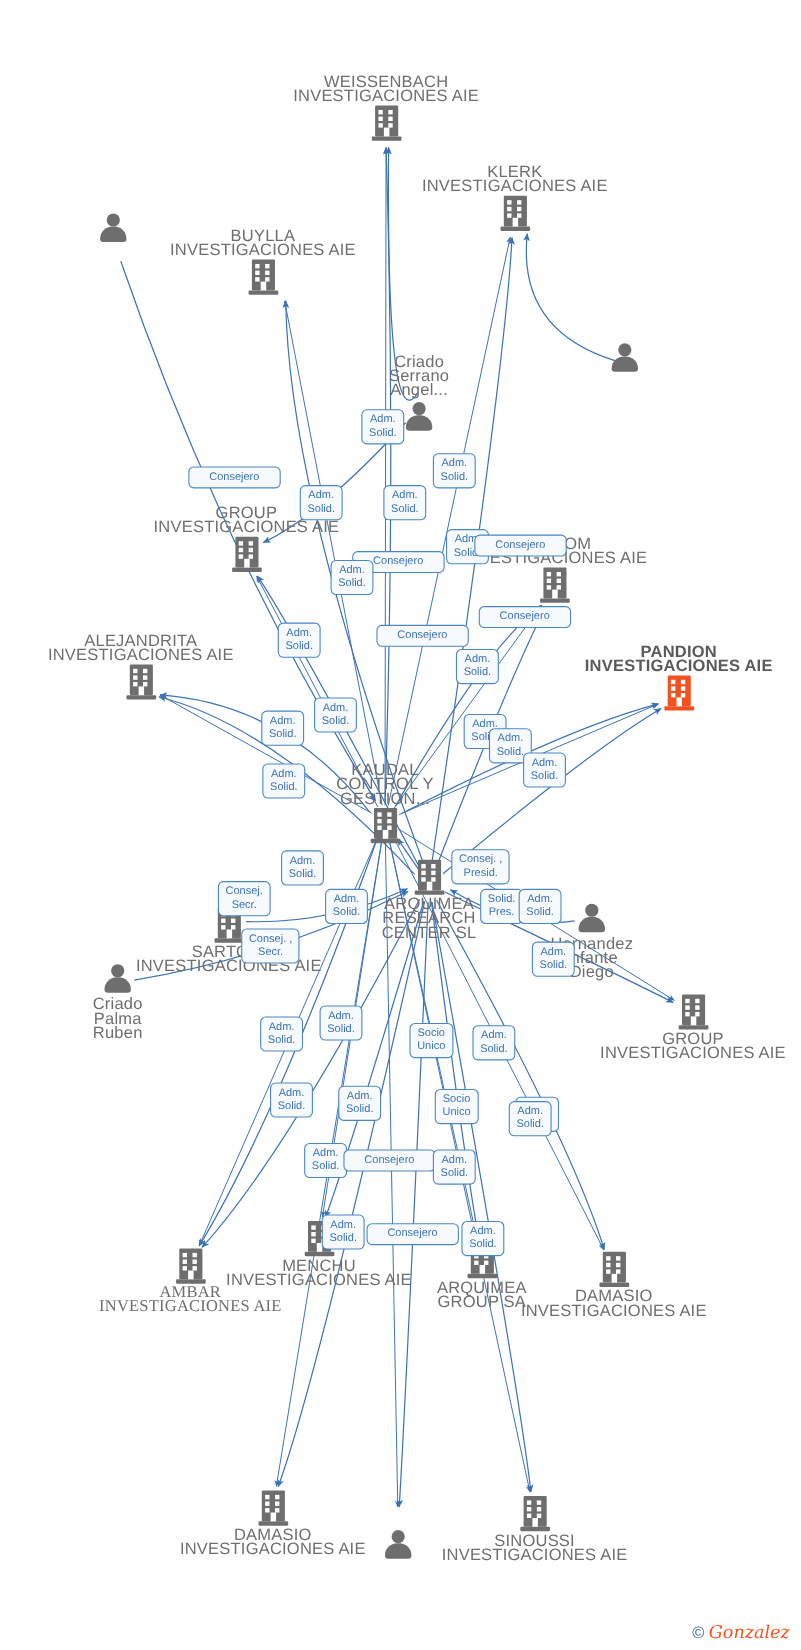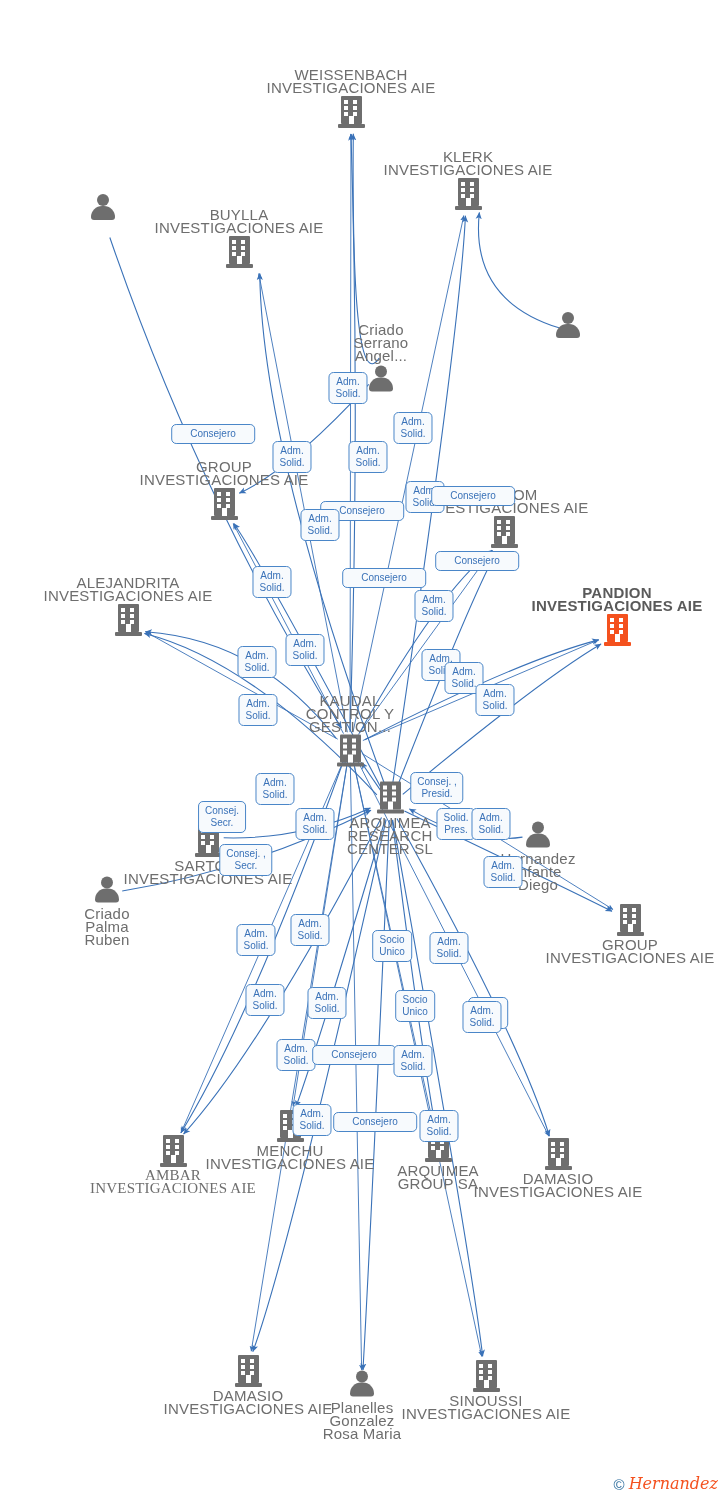--- a/index.html
+++ b/index.html
@@ -447,23 +447,20 @@
         <span class="caption">DAMASIO
 INVESTIGACIONES AIE</span>
       </div>
       <div class="node label-below" style="left: 362px; top: 1404px;">
         <span class="glyph" style="display: flex; justify-content: center;">
           <div class="person">
             <div class="head"></div>
             <div class="shoulders"></div>
           </div>
         </span>
-        <span class="caption">Planelles
-Gonzalez
-Rosa Maria</span>
       </div>
       <div class="node label-below" style="left: 486px; top: 1390px;">
         <span class="glyph" style="display: flex; justify-content: center;">
           <div class="bld">
             <div class="body"></div>
             <div class="base"></div>
             <div class="win" style="left: 6px; top: 4px;"></div>
             <div class="win" style="left: 15px; top: 4px;"></div>
             <div class="win" style="left: 6px; top: 10px;"></div>
             <div class="win" style="left: 15px; top: 10px;"></div>
@@ -551,15 +548,15 @@
 Solid.</div>
       <div class="elabel" style="left: 312px; top: 1120px;">Adm.
 Solid.</div>
       <div class="elabel one-line" style="left: 375px; top: 1122px;">Consejero</div>
       <div class="elabel" style="left: 439px; top: 1126px;">Adm.
 Solid.</div>
     </div>
 
   <div id="watermark">
     <span class="cmark">©</span>
-    <span class="brand">Hernandez</span>
+    <span class="brand">Gonzalez</span>
   </div>
 </div>
 
 </body></html>

